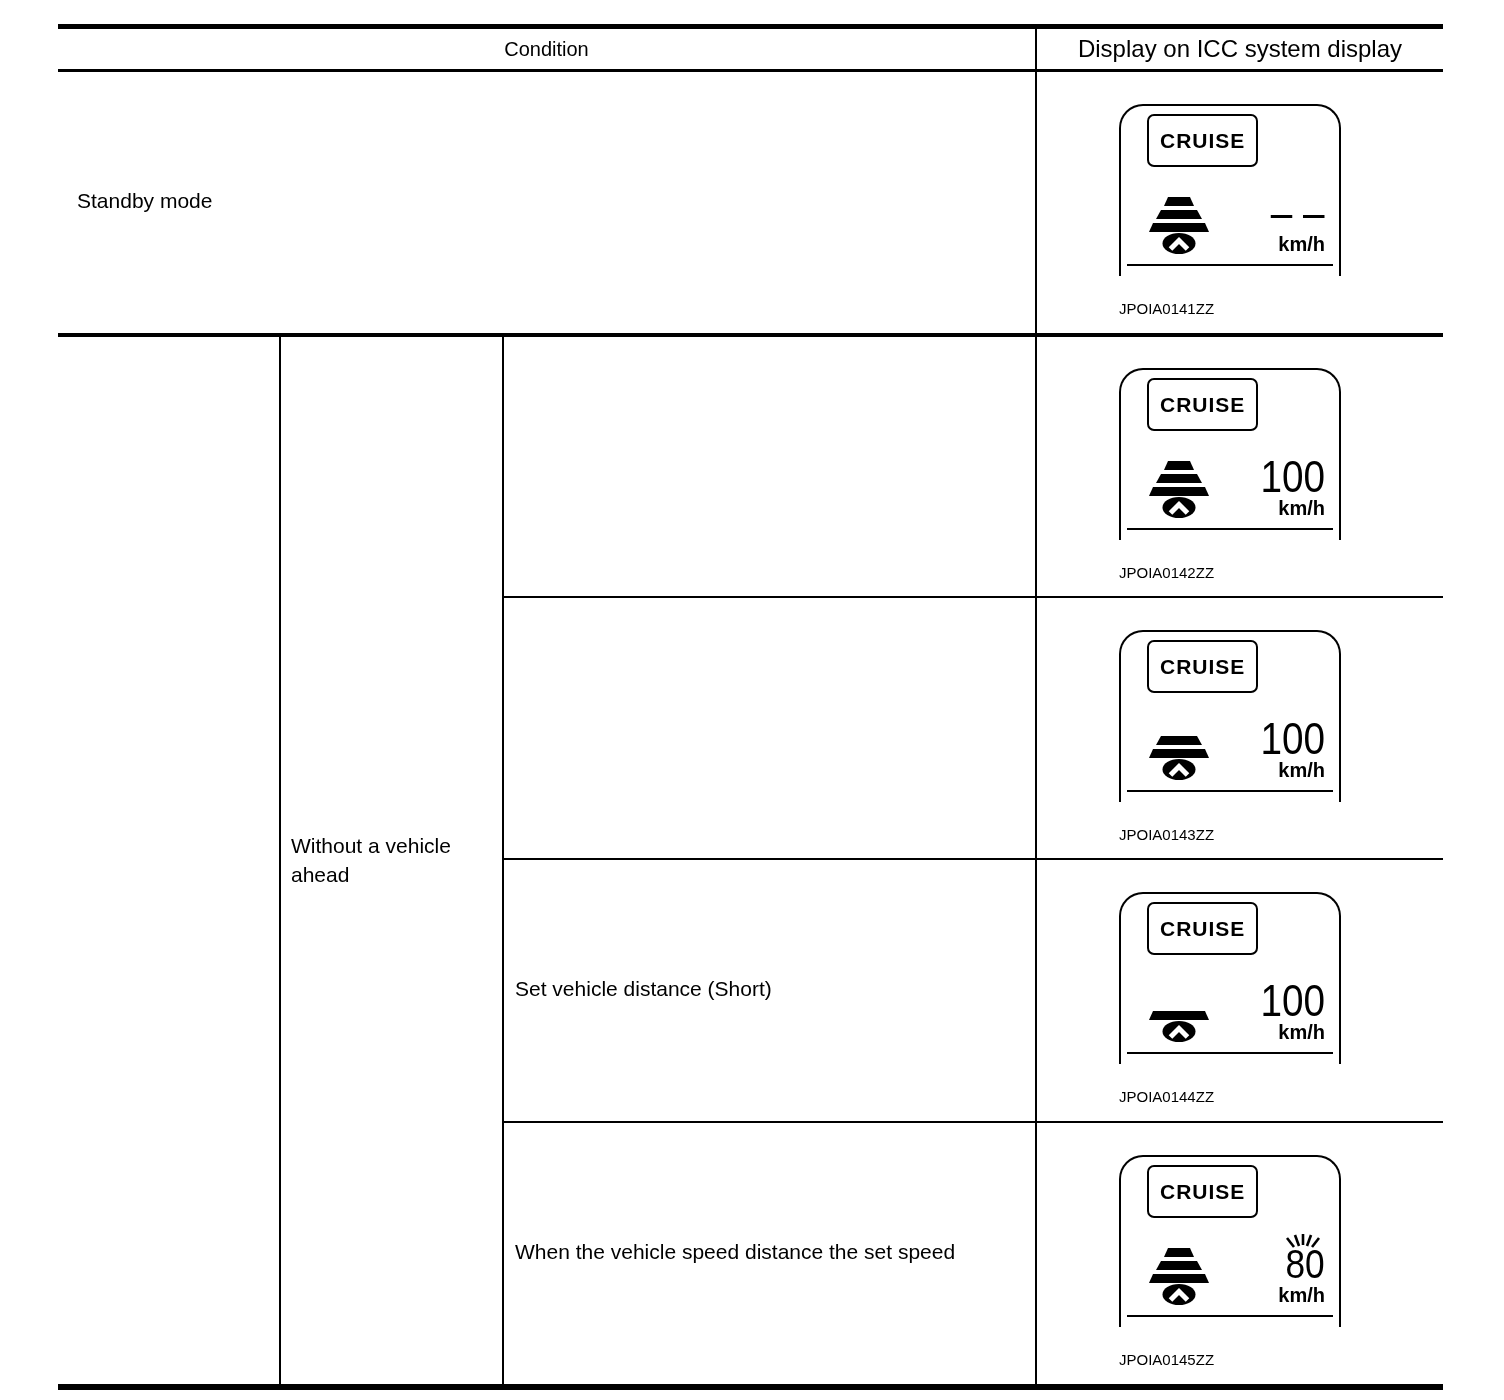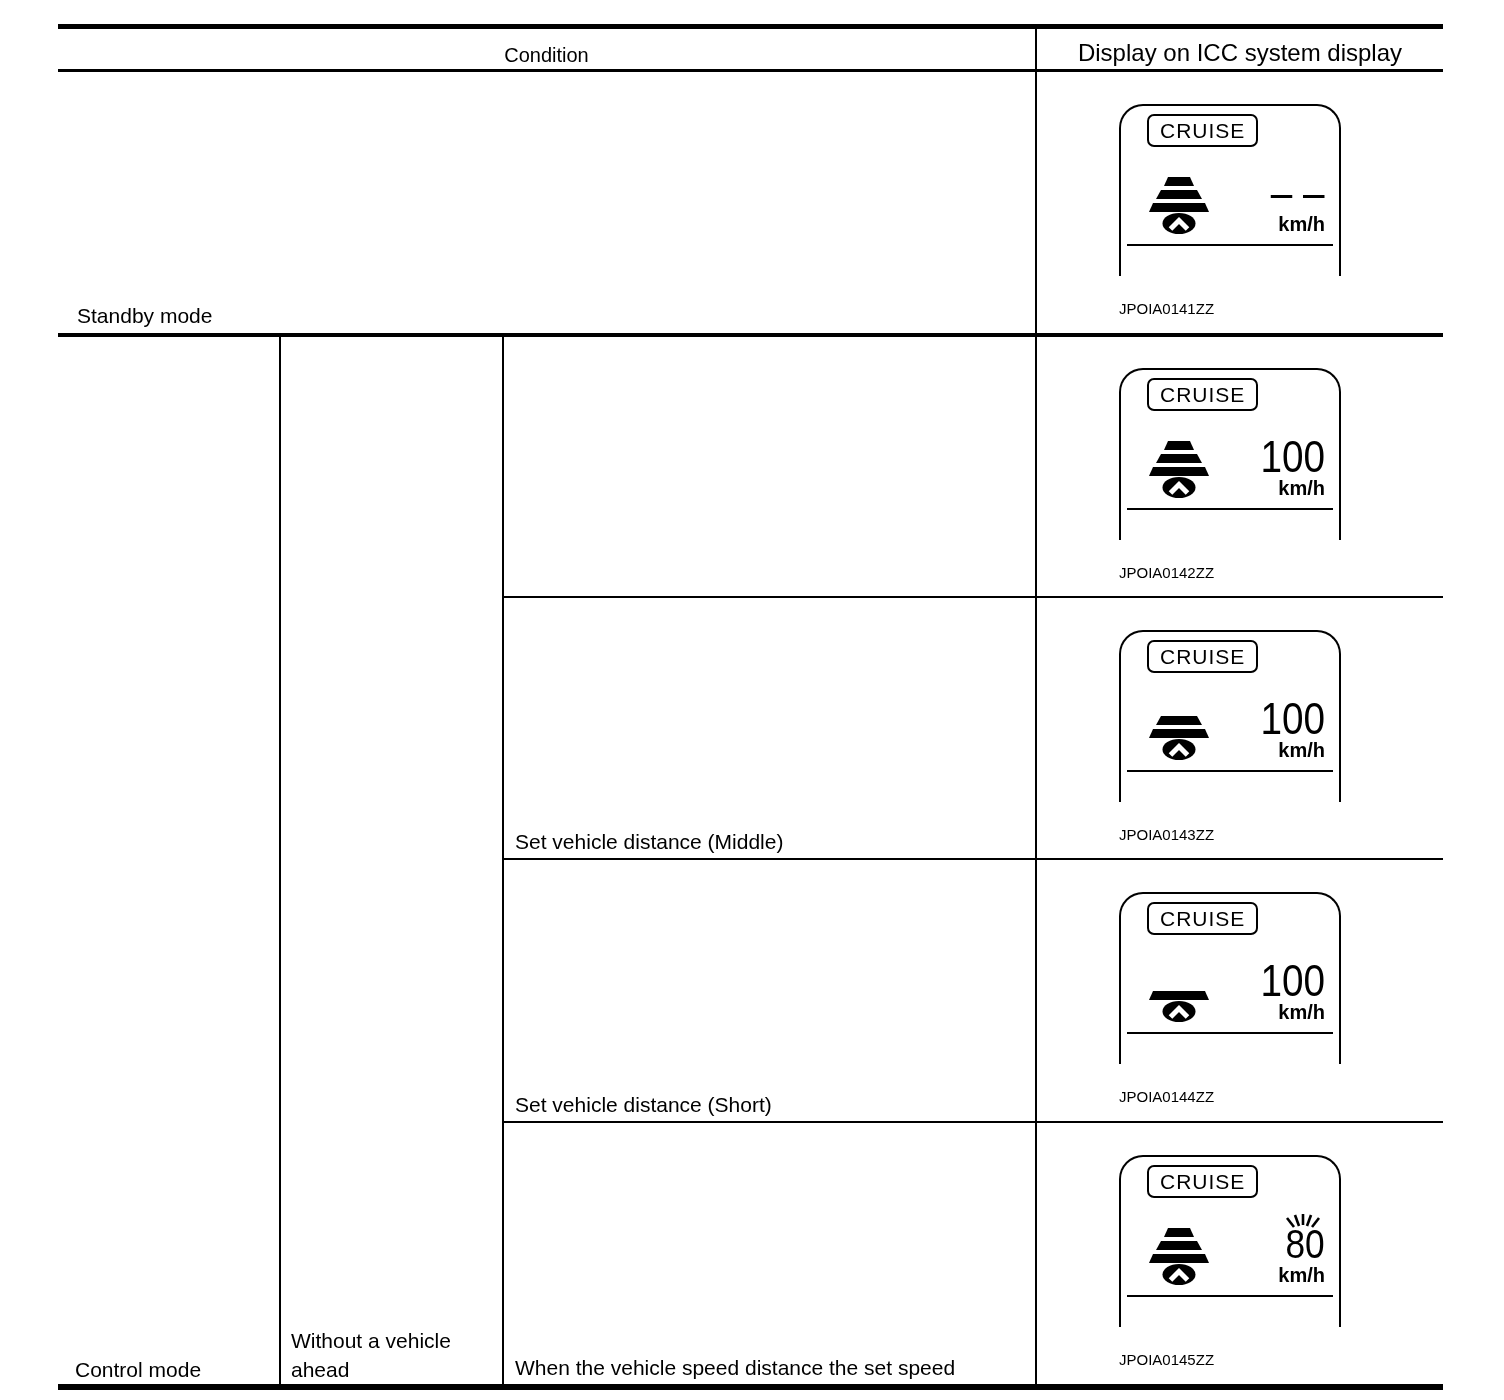--- a/index.html
+++ b/index.html
@@ -20,21 +20,21 @@
   .t-head   { left:58px;  top:69px;   width:1385px; height:3px; }
   .t-mid    { left:58px;  top:333px;  width:1385px; height:4px; }
   .t-bottom { left:58px;  top:1384px; width:1385px; height:6px; }
   .v-main   { left:1035px; top:24px;  width:2px; height:1366px; }
   .v-c1     { left:279px;  top:333px; width:2px; height:1051px; }
   .v-c2     { left:502px;  top:333px; width:2px; height:1051px; }
   .h-sub1   { left:502px;  top:596px;  width:941px; height:2px; }
   .h-sub2   { left:502px;  top:858px;  width:941px; height:2px; }
   .h-sub3   { left:502px;  top:1121px; width:941px; height:2px; }
 
-  .cell { position:absolute; display:flex; align-items:flex-end; font-size:21px; line-height:1.35; }
+  .cell { position:absolute; display:flex; align-items:center; font-size:21px; line-height:1.35; }
   .centered { justify-content:center; text-align:center; }
 
   .hdr-cond { left:58px; top:29px; width:977px; height:40px; font-size:20px; }
   .hdr-disp { left:1037px; top:29px; width:406px; height:40px; font-size:24px; }
 
   .c-standby { left:77px;  top:72px;  width:200px; height:258px; }
   .c-control { left:75px;  top:337px; width:200px; height:1047px; }
   .c-without { left:291px; top:337px; width:200px; height:1047px; }
 
   .c-cond1 { left:515px; top:337px; width:515px; height:257px; }
@@ -53,22 +53,22 @@
   .icc { width:260px; display:flex; flex-direction:column; }
   .bezel {
     width:222px; height:172px;
     border:2.5px solid #000; border-bottom:none;
     border-radius:24px 24px 0 0;
   }
   .badge {
     display:inline-block;
     margin:8px 4px 0 26px;
     border:2.5px solid #000; border-radius:7px;
-    padding:2px 11px;
-    font-size:21px; font-weight:normal; letter-spacing:1px;
+    padding:12px 11px;
+    font-size:21px; font-weight:bold; letter-spacing:1px;
     line-height:1.2;
   }
   .main {
     display:flex; justify-content:space-between; align-items:flex-end;
     margin:30px 14px 0 28px; height:57px;
   }
   .dist-icon { width:60px; height:57px; display:block; }
   .bars-2 .bar-top { display:none; }
   .bars-1 .bar-top, .bars-1 .bar-mid { display:none; }
   .speed-block { position:relative; display:flex; flex-direction:column; align-items:flex-end; }
@@ -101,30 +101,24 @@
   <div class="cell centered hdr-cond">
     <span>Condition</span>
   </div>
   <div class="cell centered hdr-disp">
     <span>Display on ICC system display</span>
   </div>
 
   <div class="cell c-standby">
     <span>Standby mode</span>
   </div>
-  <div class="cell c-control">
-    <span>Control mode</span>
-  </div>
   <div class="cell c-without">
     <span>Without a vehicle ahead</span>
   </div>
 
-  <div class="cell c-cond2">
-    <span>Set vehicle distance (Middle)</span>
-  </div>
   <div class="cell c-cond3">
     <span>Set vehicle distance (Short)</span>
   </div>
   <div class="cell c-cond4">
     <span>When the vehicle speed distance the set speed</span>
   </div>
 
   <div class="d-cell d-row0">
     <div class="icc">
       <div class="bezel">

